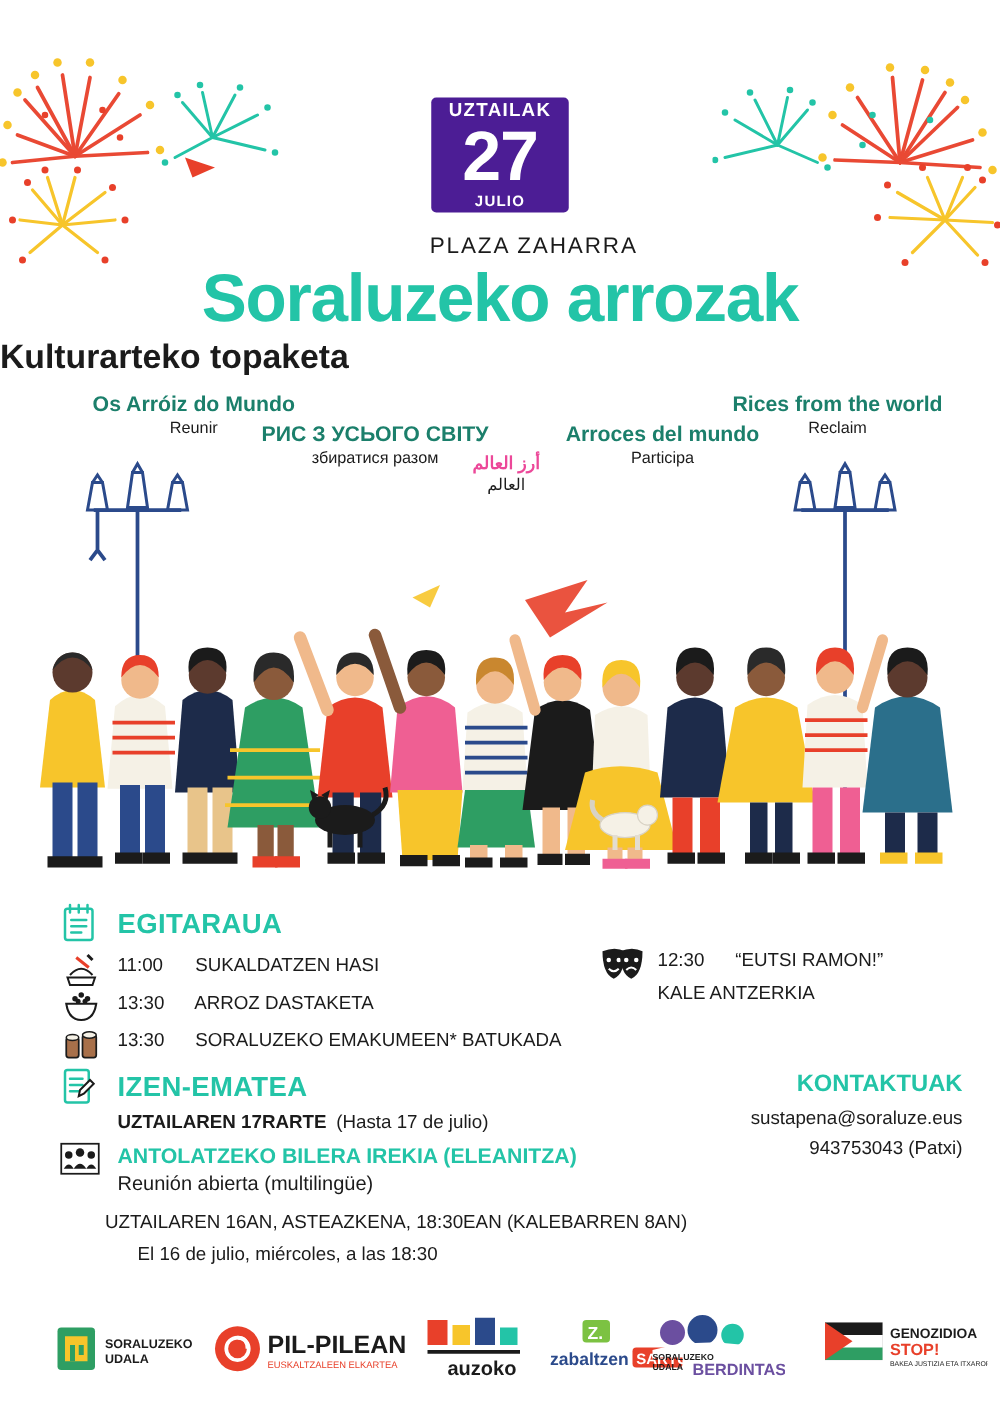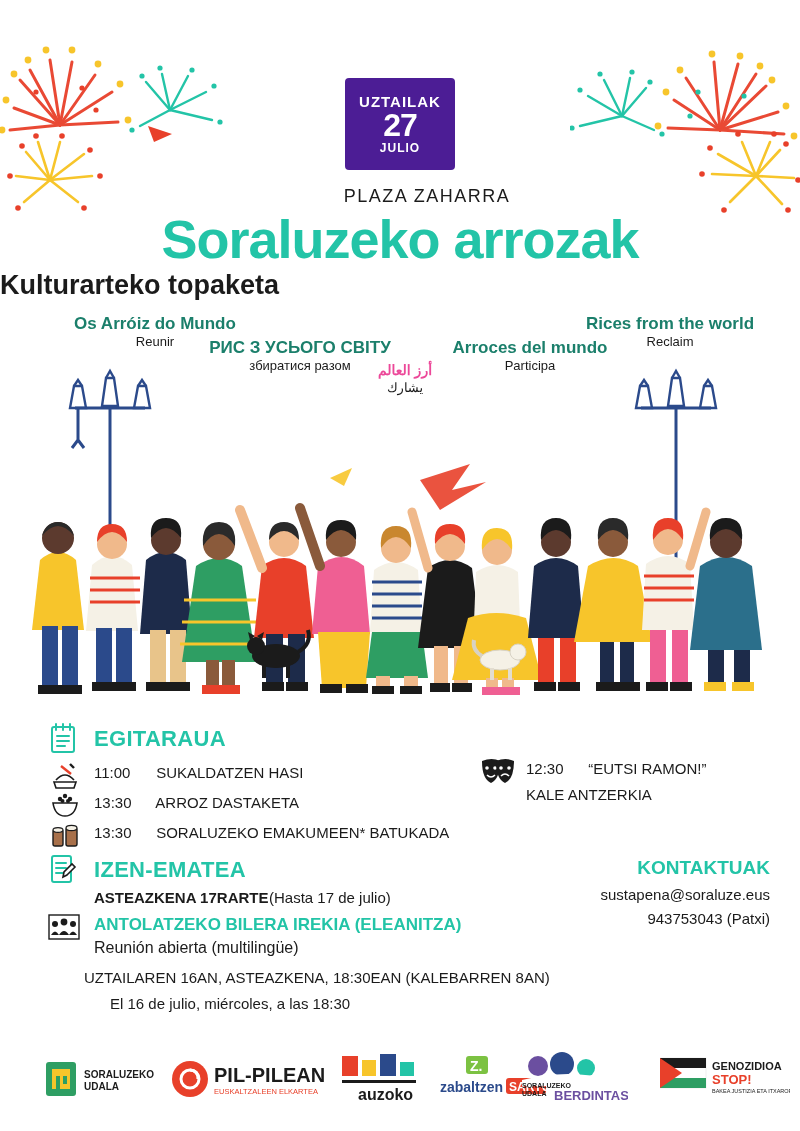--- a/index.html
+++ b/index.html
@@ -18,21 +18,21 @@
   .fw svg{display:block;}
 
   
   .date-badge{
     position:absolute;left:345px;top:78px;width:110px;height:92px;
     background:#4c1d95;border-radius:4px;
     display:flex;flex-direction:column;align-items:center;justify-content:center;
     color:#ffffff;
   }
   .date-badge .m1{font-size:15px;font-weight:bold;letter-spacing:1px;line-height:1;}
-  .date-badge .dd{font-size:32px;font-weight:bold;line-height:1.05;letter-spacing:-1px;}
+  .date-badge .dd{font-size:56px;font-weight:bold;line-height:1.05;letter-spacing:-1px;}
   .date-badge .m2{font-size:12px;font-weight:bold;letter-spacing:1px;line-height:1;}
 
   .place{
     position:absolute;left:0;top:186px;width:800px;text-align:center;
     font-size:18px;font-weight:normal;letter-spacing:1.5px;color:#1b1b1b;padding-left:27px;
   }
   .title{
     position:absolute;left:0;top:208px;width:800px;text-align:center;
     font-size:54px;font-weight:bold;color:#23c4a7;letter-spacing:-1px;
   }
@@ -245,21 +245,21 @@
   <div class="lang gl">
     <div class="l1">Os Arróiz do Mundo</div>
     <div class="l2">Reunir</div>
   </div>
   <div class="lang uk">
     <div class="l1">РИС З УСЬОГО СВІТУ</div>
     <div class="l2">збиратися разом</div>
   </div>
   <div class="lang ar">
     <div class="l1">أرز العالم</div>
-    <div class="l2">يشارك</div>
+    <div class="l2">العالم</div>
   </div>
   <div class="lang es">
     <div class="l1">Arroces del mundo</div>
     <div class="l2">Participa</div>
   </div>
   <div class="lang en">
     <div class="l1">Rices from the world</div>
     <div class="l2">Reclaim</div>
   </div>
 
@@ -548,21 +548,21 @@
   <div id="izen-block">
     <div class="icn" style="left:4px;top:0px;">
       <svg width="30" height="32" viewBox="0 0 30 32">
         <rect x="4" y="3" width="19" height="26" rx="2" fill="#ffffff" stroke="#23c4a7" stroke-width="2"></rect>
         <path d="M8 10 L18 10 M8 15 L18 15 M8 20 L15 20" stroke="#23c4a7" stroke-width="2" stroke-linecap="round"></path>
         <path d="M19 22 L27 14 L24 11 L16 19 L15 24 Z" fill="#ffffff" stroke="#1b1b1b" stroke-width="1.6"></path>
       </svg>
     </div>
     <div class="sec-head">IZEN-EMATEA</div>
 
-    <div class="ln b" style="left:50px;top:36px;">ASTEAZKENA 17RARTE</div>
+    <div class="ln b" style="left:50px;top:36px;">UZTAILAREN 17RARTE</div>
     <div class="ln" style="left:225px;top:36px;">(Hasta 17 de julio)</div>
 
     <div class="icn" style="left:4px;top:60px;">
       <svg width="32" height="28" viewBox="0 0 32 28">
         <rect x="1" y="2" width="30" height="24" fill="#ffffff" stroke="#1b1b1b" stroke-width="1.4"></rect>
         <circle cx="7" cy="11" r="3" fill="#1b1b1b"></circle>
           <path d="M3 22 q4 -7 8 0Z" fill="#1b1b1b"></path>
         <circle cx="16" cy="9" r="3.4" fill="#1b1b1b"></circle>
           <path d="M11 22 q5 -8 10 0Z" fill="#1b1b1b"></path>
         <circle cx="25" cy="11" r="3" fill="#1b1b1b"></circle>

